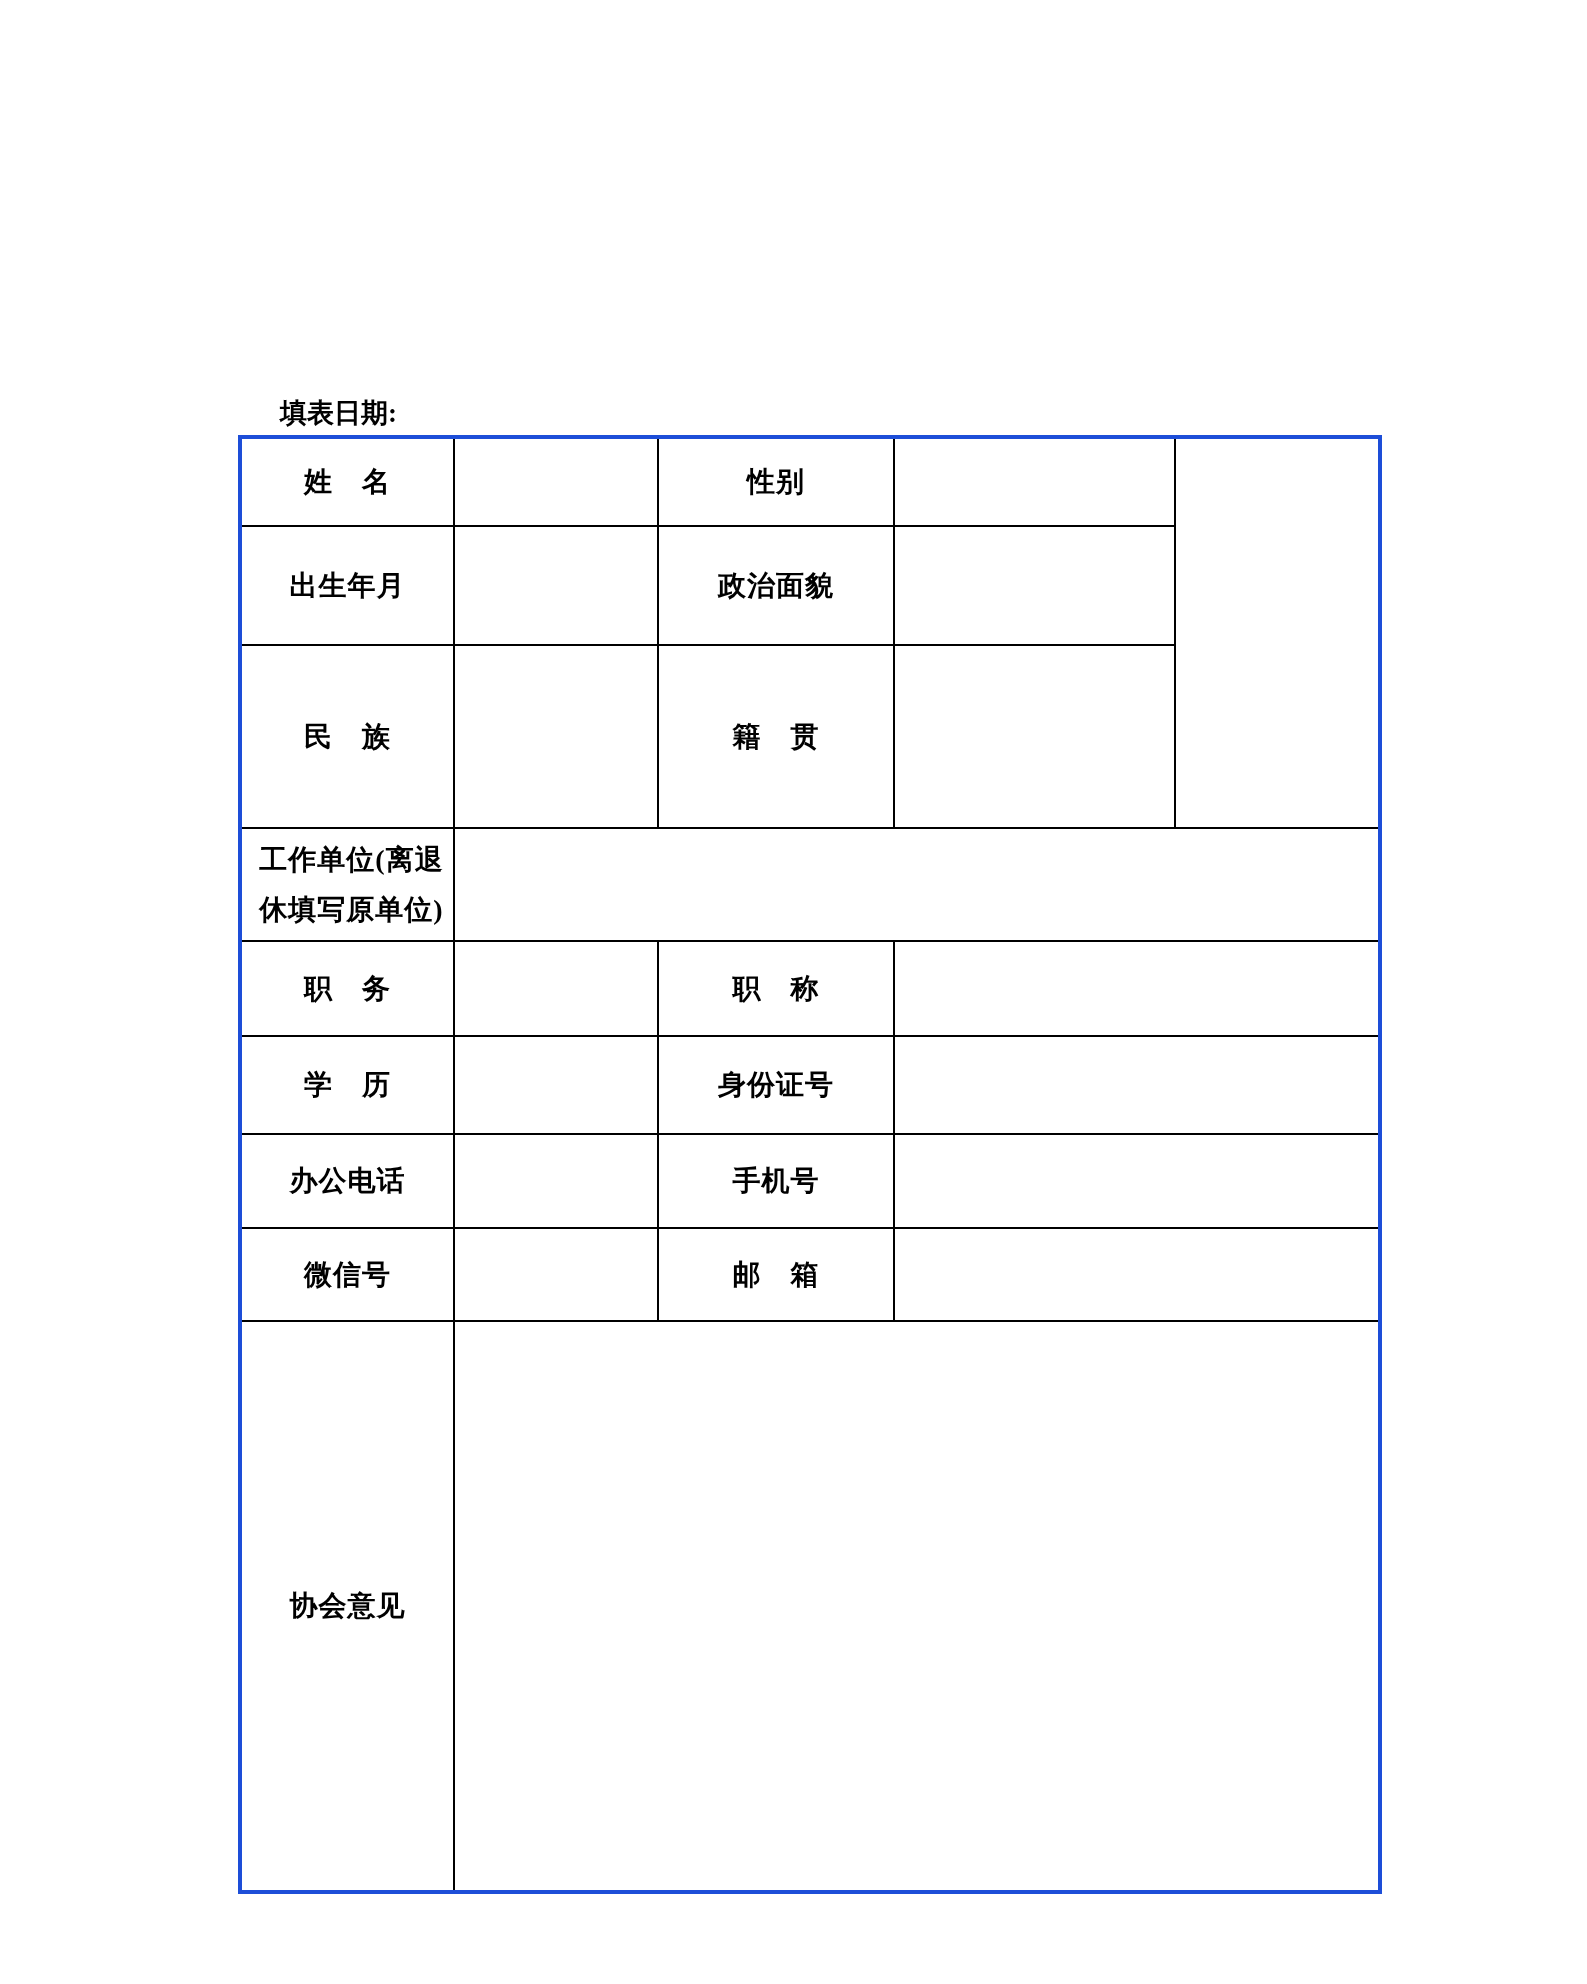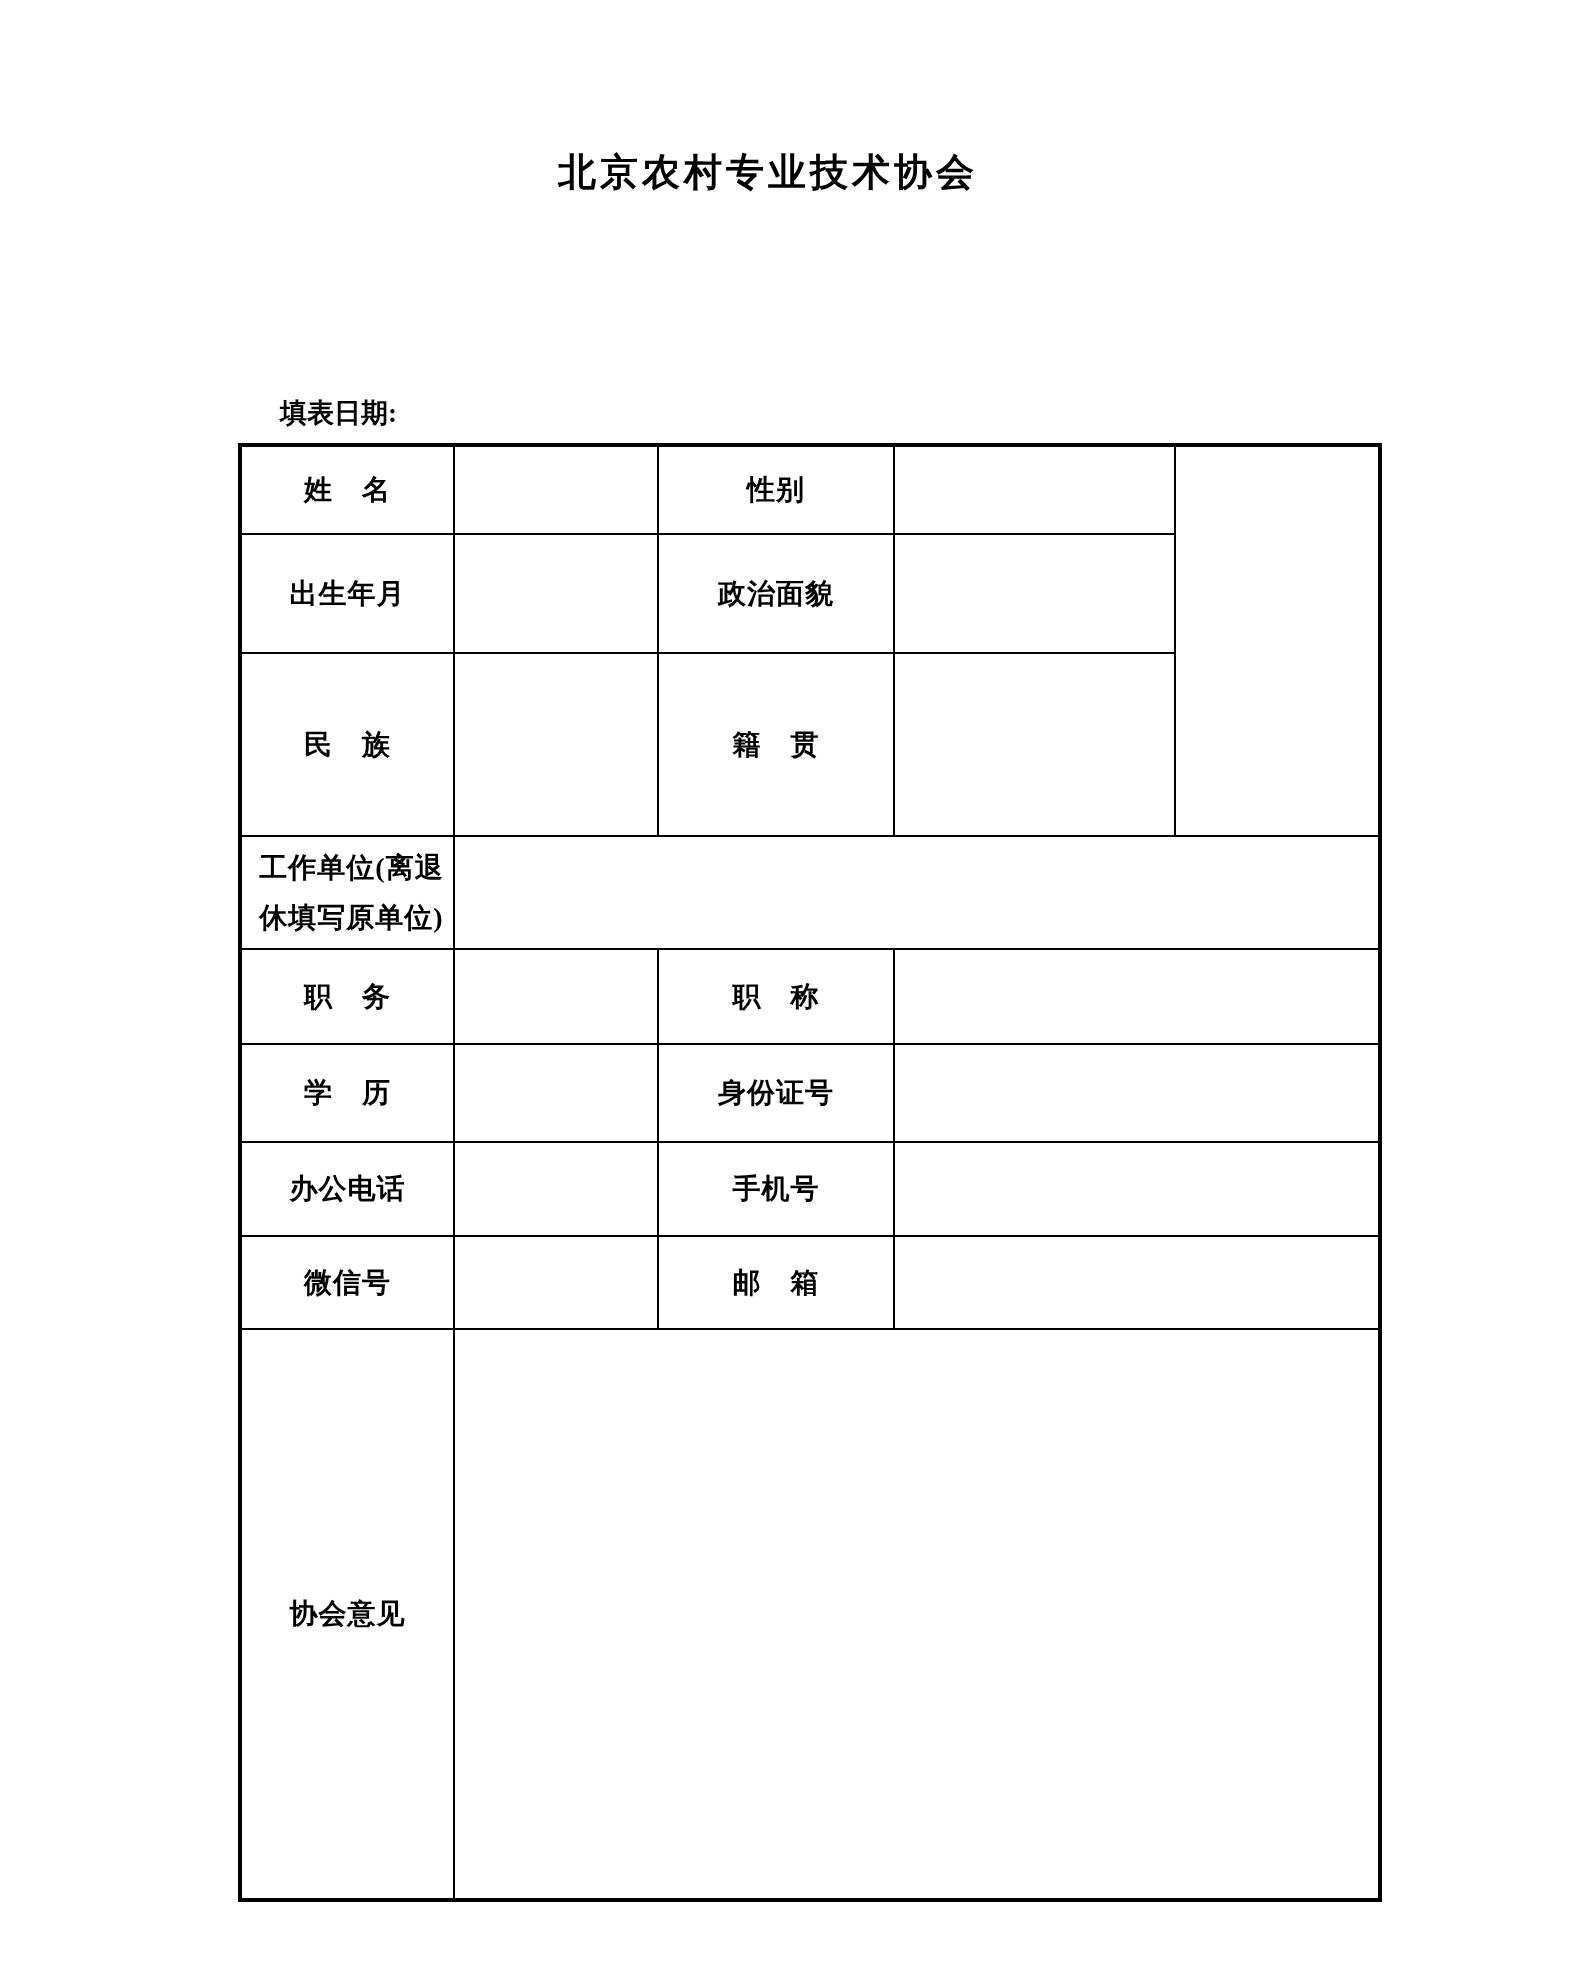--- a/index.html
+++ b/index.html
@@ -50,22 +50,21 @@
     vertical-align: bottom;
   }
 
   table.app-table {
     position: absolute;
     left: 238px;
     top: 435px;
     width: 1140px;
     border-collapse: collapse;
     table-layout: fixed;
-    border: 4px solid #000000;
-    margin-top: 8px;
+    border: 4px solid #1d4ed8;
   }
   table.app-table td {
     border: 2px solid #000000;
     vertical-align: middle;
     font-size: 28px;
     font-weight: bold;
     text-align: center;
     overflow: hidden;
   }
   td.label-cell { letter-spacing: 1px; }
@@ -89,21 +88,20 @@
   tr.r7 { height: 94px; }
   tr.r8 { height: 93px; }
   tr.r9 { height: 571px; }
 </style>
 </head>
 <body>
 
 <div class="page">
 
   <div class="title-block">
-    <div class="org-title">北京农村专业技术协会</div>
   </div>
 
   <div class="date-line">
     <span>填表日期:</span><span class="date-value"></span>
   </div>
 
   <table class="app-table">
     <colgroup>
       <col style="width:214px">
       <col style="width:204px">

